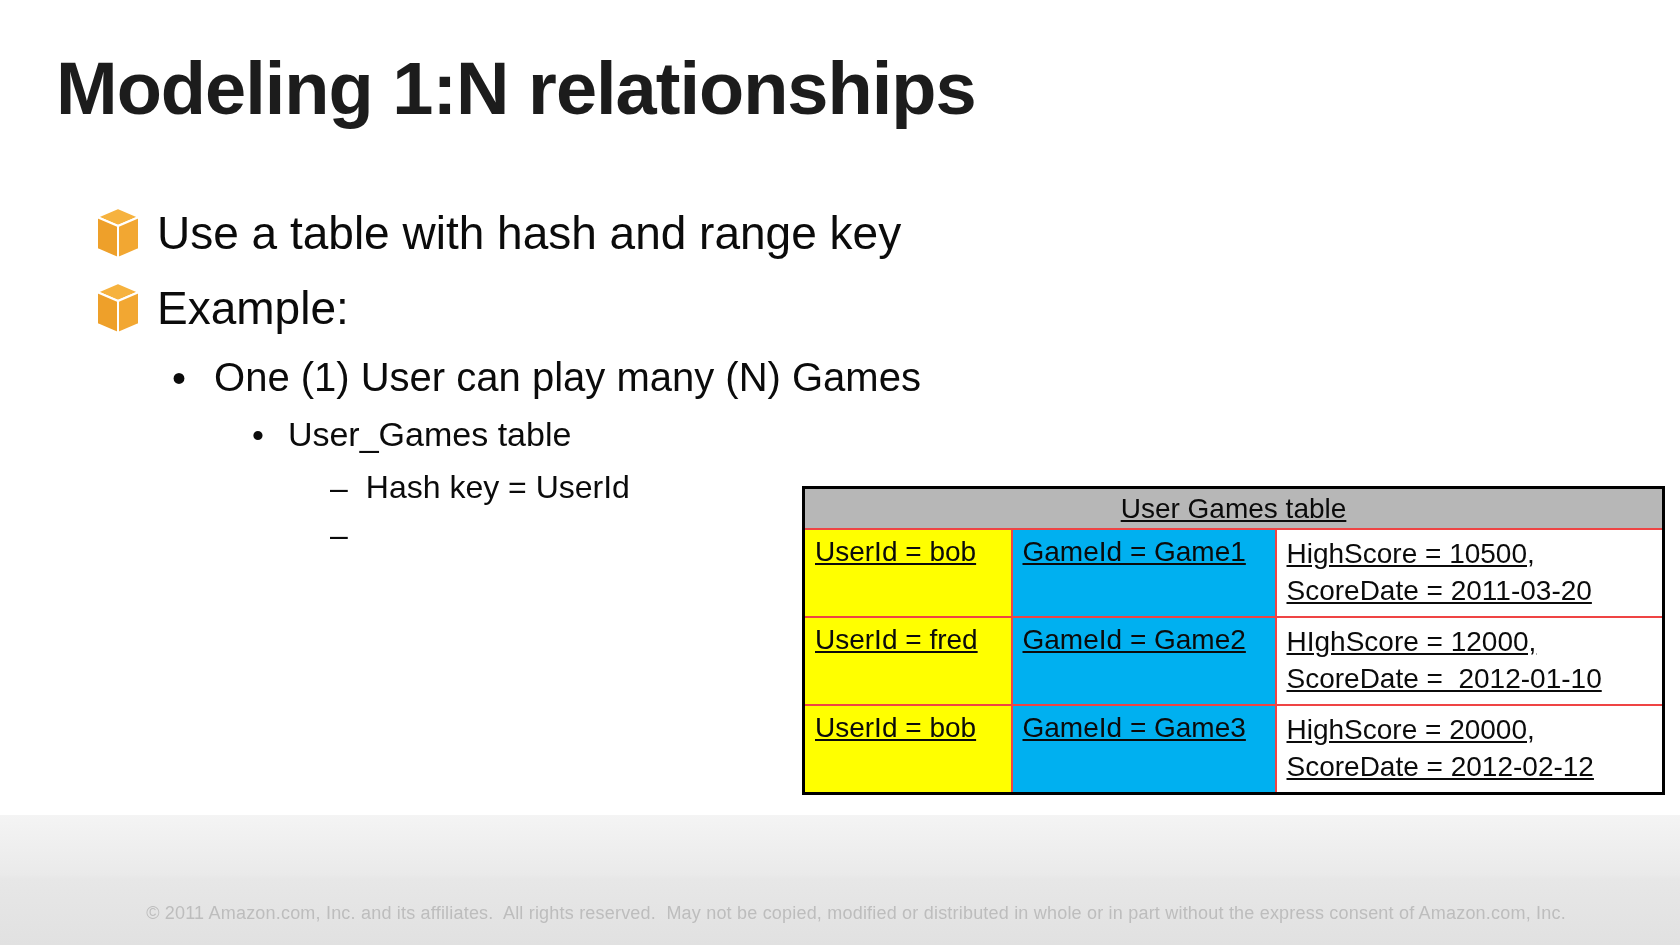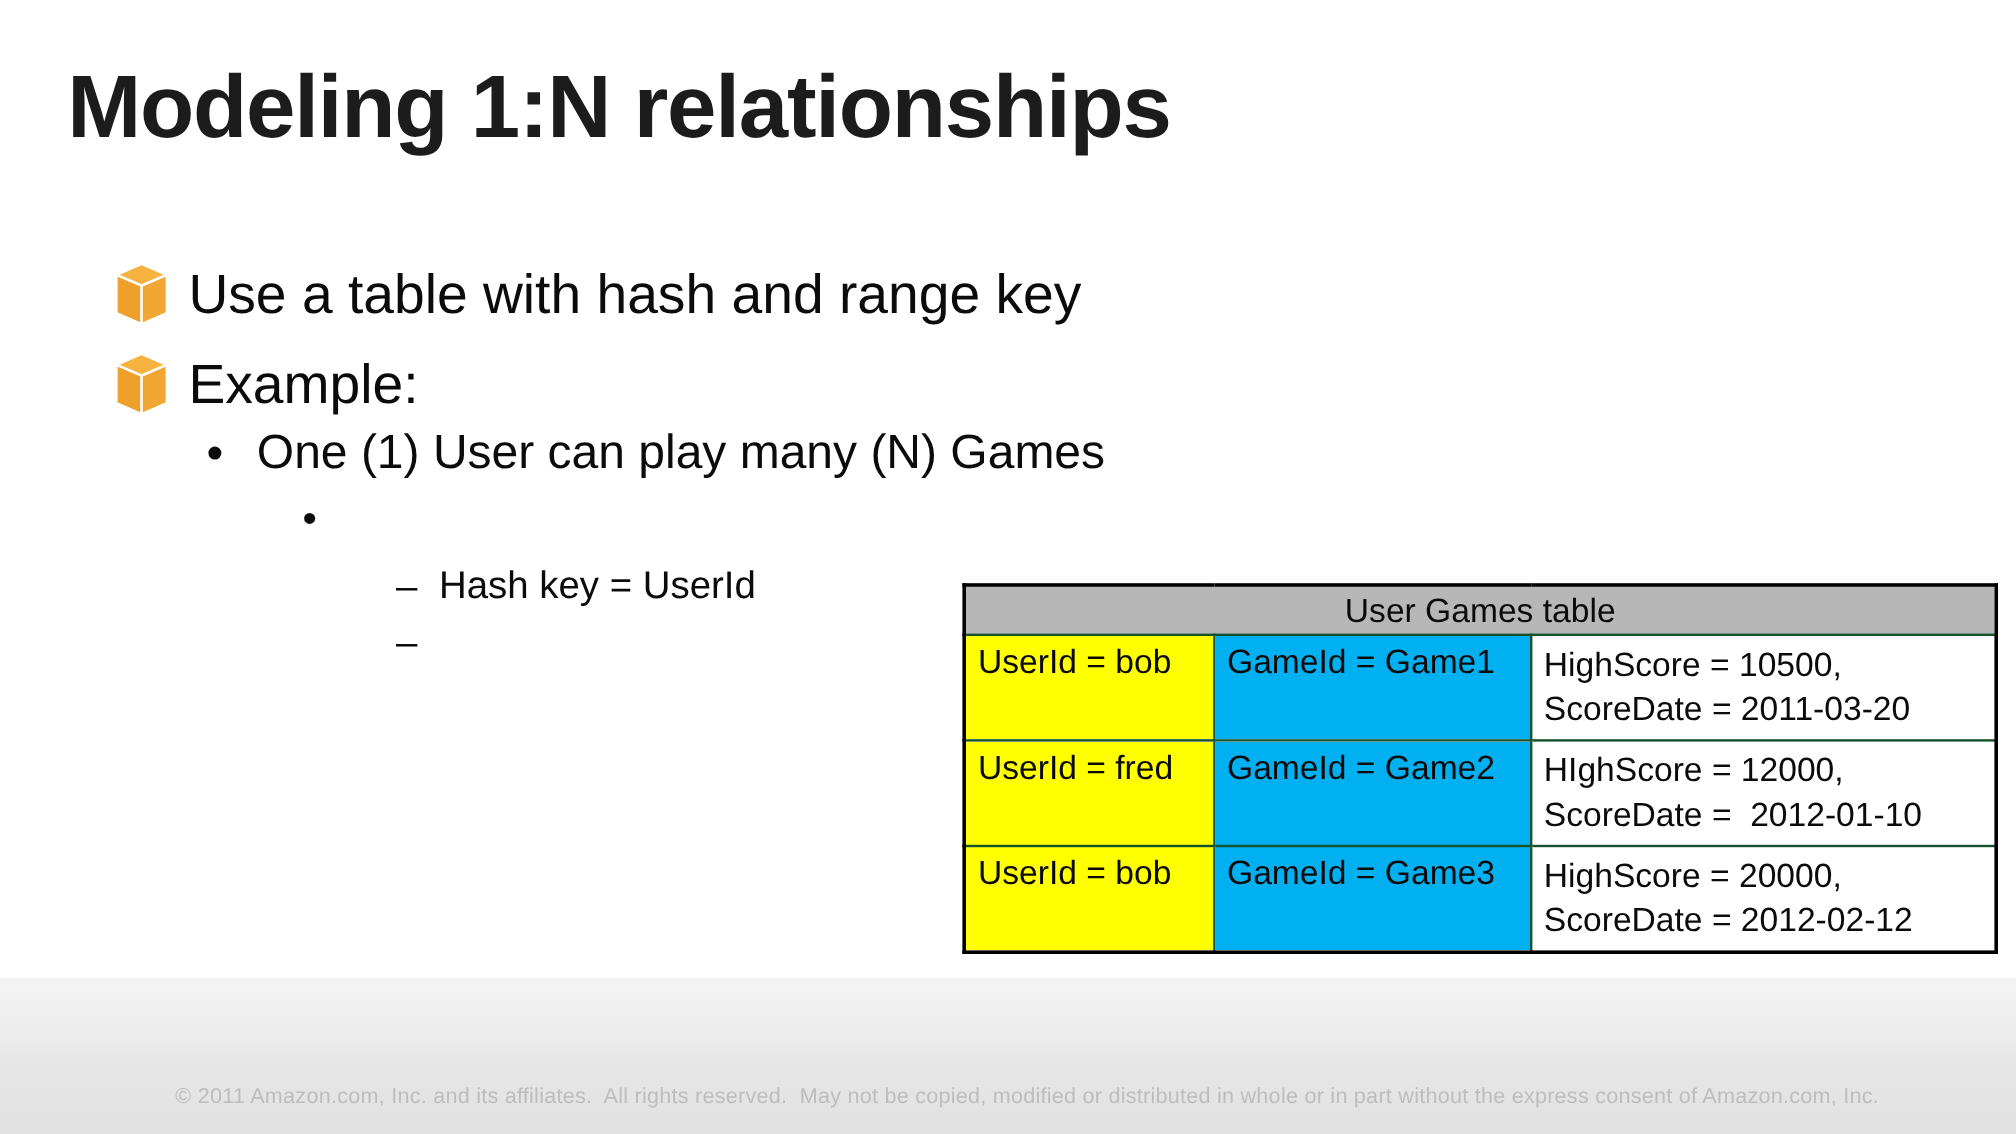--- a/index.html
+++ b/index.html
@@ -6,31 +6,31 @@
   .slide{
     position:relative;width:1680px;height:945px;overflow:hidden;background:#ffffff;
     font-family:"Liberation Sans", sans-serif;color:#111;
   }
   
   .title{
     position:absolute;left:56px;top:48px;font-size:74px;font-weight:bold;
     letter-spacing:-1px;color:#1c1c1c;line-height:1.1;white-space:nowrap;
   }
   
-  .b1{position:absolute;display:flex;align-items:center;gap:16px;font-size:46px;color:#0b0b0b;margin-top:12px;}
+  .b1{position:absolute;display:flex;align-items:center;gap:16px;font-size:46px;color:#0b0b0b;}
   .b1 .cube{flex:0 0 auto;width:46px;height:52px;}
   
   .b2{position:absolute;display:flex;align-items:center;gap:28px;font-size:40px;color:#0b0b0b;}
   .b3{position:absolute;display:flex;align-items:center;gap:24px;font-size:34px;color:#0b0b0b;}
   .b4{position:absolute;display:flex;align-items:center;gap:18px;font-size:32px;color:#0b0b0b;}
   .marker{line-height:1;}
   
   .tblwrap{position:absolute;left:802px;top:486px;}
   table.ugt{border-collapse:collapse;table-layout:fixed;width:860px;font-size:28px;color:#0b0b0b;}
-  table.ugt td{border:2px solid #14532d;overflow:hidden;}
+  table.ugt td{border:2px solid #ef4444;overflow:hidden;text-decoration:underline;}
   table.ugt{border:3px solid #000;}
   .tcap{background:#b7b7b7;text-align:center;height:37px;vertical-align:middle;}
   .hrow td{height:38px;vertical-align:middle;padding:0 0 0 10px;}
   .drow td{height:81px;vertical-align:top;padding:5px 16px 0 10px;}
   .c-yellow{background:#FFFF00;}
   .c-blue{background:#00B0F0;}
   .c-white{background:#ffffff;}
   .attrline{white-space:pre-wrap;line-height:37px;}
   .kline{line-height:34px;white-space:pre-wrap;}
   
@@ -72,20 +72,21 @@
     <span>Example:</span>
   </div>
 
   <div class="b2" style="left:172px;top:355px;">
     <span class="marker">•</span>
     <span>One (1) User can play many (N) Games</span>
   </div>
 
   <div class="b3" style="left:252px;top:415px;">
     <span class="marker">•</span>
+    <span>User_Games table</span>
   </div>
 
   <div class="b4" style="left:330px;top:469px;">
     <span class="marker">–</span>
     <span>Hash key = UserId</span>
   </div>
   <div class="b4" style="left:330px;top:519px;">
     <span class="marker">–</span>
   </div>
 

